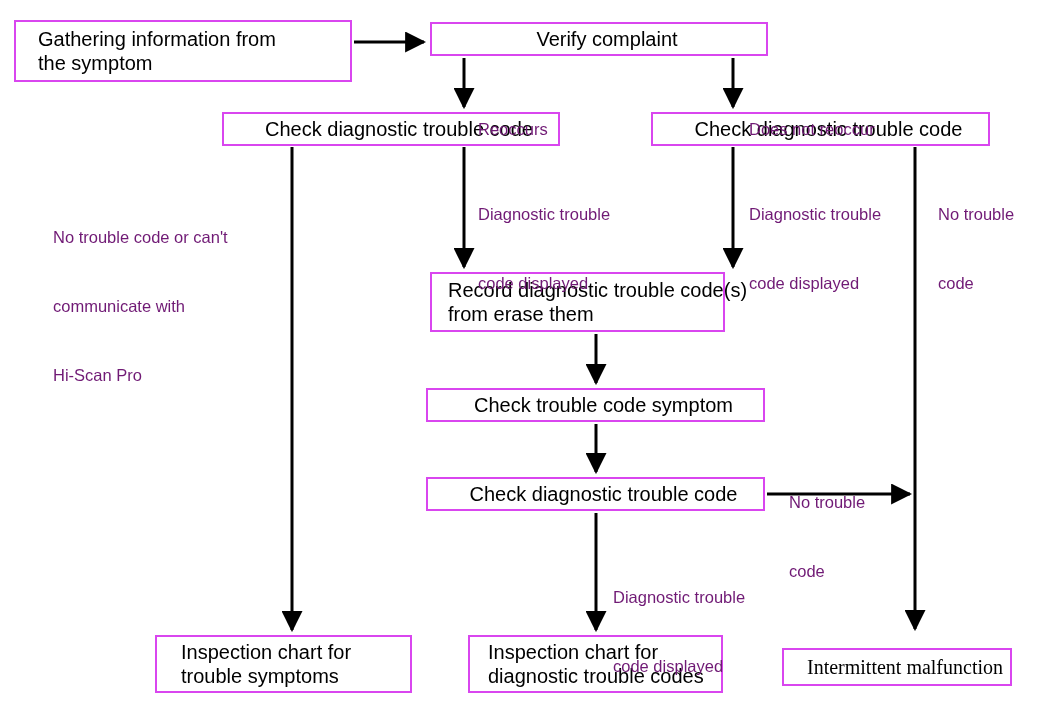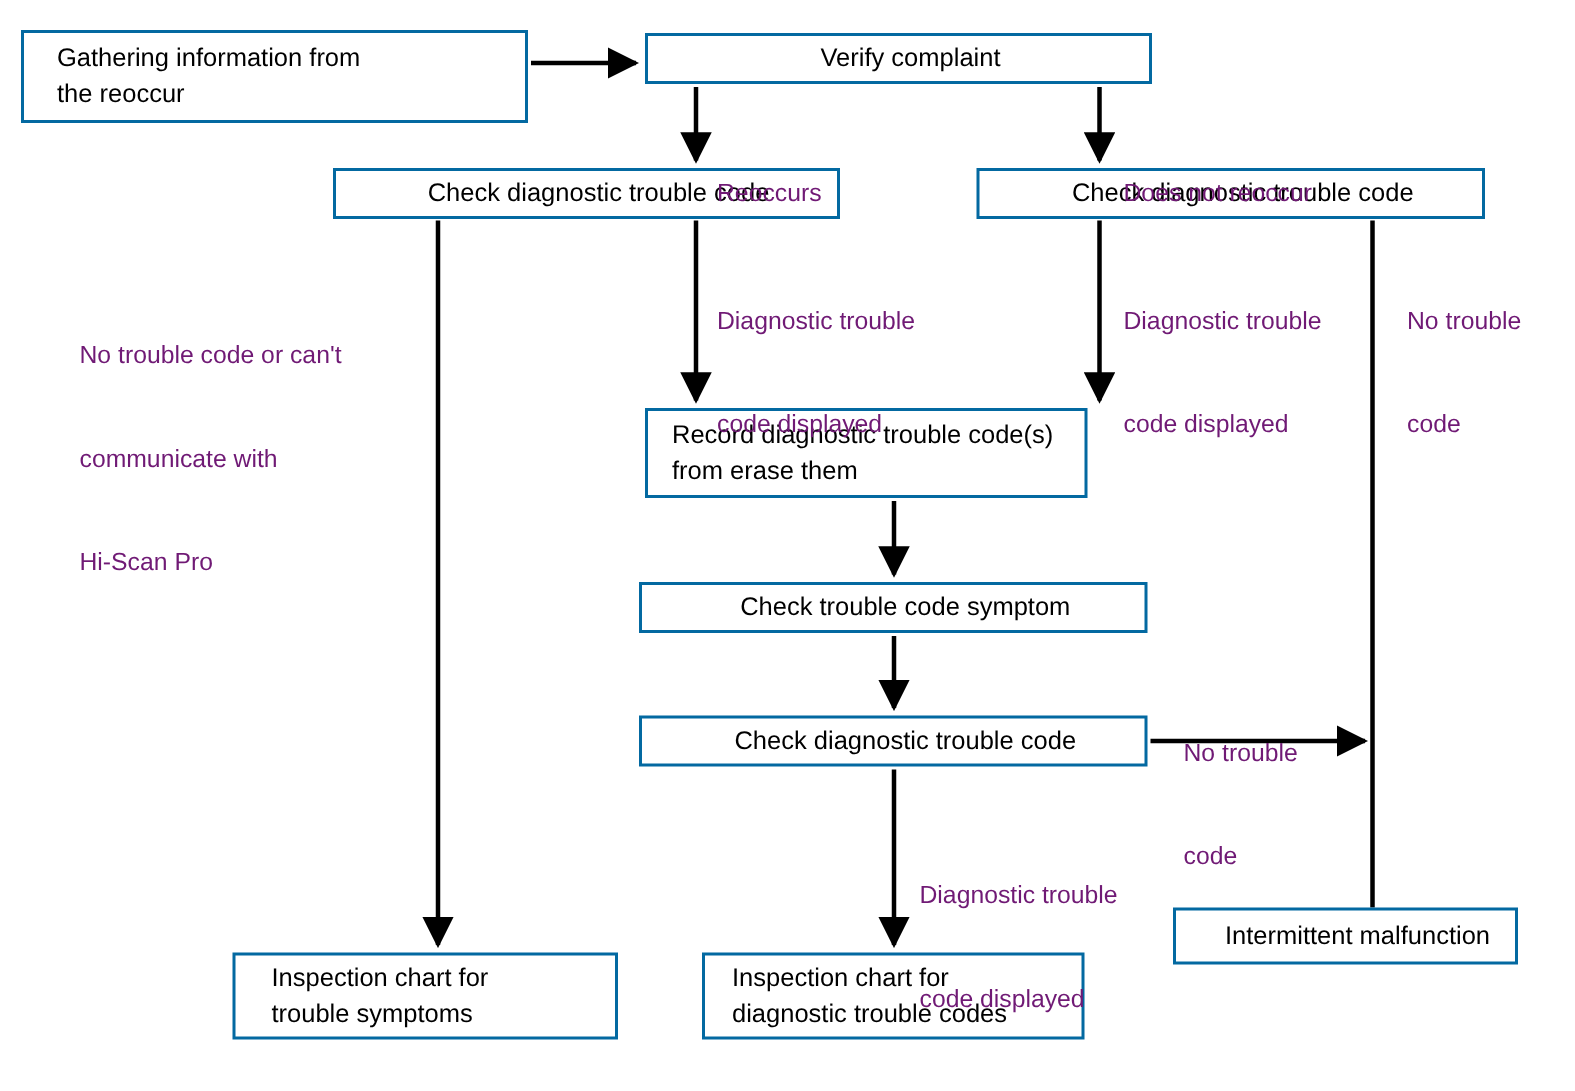--- a/index.html
+++ b/index.html
@@ -21,24 +21,24 @@
     position: absolute;
     left: 0;
     top: 0;
     width: 1050px;
     height: 727px;
     pointer-events: none;
   }
   .node {
     position: absolute;
     box-sizing: border-box;
-    border: 2px solid #0369a1;
+    border: 2px solid #d946ef;
     background: #ffffff;
     color: #000000;
-    font-size: 17px;
+    font-size: 20px;
     line-height: 24px;
     display: flex;
     flex-direction: column;
     justify-content: center;
     z-index: 2;
   }
   .node .line {
     display: block;
     white-space: pre;
   }
@@ -92,21 +92,21 @@
       <line x1="596" y1="424" x2="596" y2="472" marker-end="url(#arrow)"></line>
 
       <line x1="767" y1="494" x2="910" y2="494" marker-end="url(#arrow)"></line>
 
       <line x1="596" y1="513" x2="596" y2="630" marker-end="url(#arrow)"></line>
     </g>
   </svg>
 
   <div class="node align-left" style="left:14px; top:20px; width:338px; height:62px;">
     <span class="line">Gathering information from</span>
-    <span class="line">the reoccur</span>
+    <span class="line">the symptom</span>
   </div>
 
   <div class="node align-center" style="left:430px; top:22px; width:338px; height:34px;">
     <span class="line">Verify complaint</span>
   </div>
 
   <div class="node align-center" style="left:222px; top:112px; width:338px; height:34px;">
     <span class="line">Check diagnostic trouble code</span>
   </div>
 
@@ -130,21 +130,21 @@
   <div class="node align-left" style="left:155px; top:635px; width:257px; height:58px; padding-left:24px;">
     <span class="line">Inspection chart for</span>
     <span class="line">trouble symptoms</span>
   </div>
 
   <div class="node align-left" style="left:468px; top:635px; width:255px; height:58px; padding-left:18px;">
     <span class="line">Inspection chart for</span>
     <span class="line">diagnostic trouble codes</span>
   </div>
 
-  <div class="node align-center" style="left:782px; top:605px; width:230px; height:38px;">
+  <div class="node align-center" style="left:782px; top:648px; width:230px; height:38px;font-family:Liberation Serif, serif;">
     <span class="line">Intermittent malfunction</span>
   </div>
 
   <div class="edge-label" style="left:478px; top:72px;">
     <span class="line">Reoccurs</span>
   </div>
 
   <div class="edge-label" style="left:749px; top:72px;">
     <span class="line">Does not reoccur</span>
   </div>

